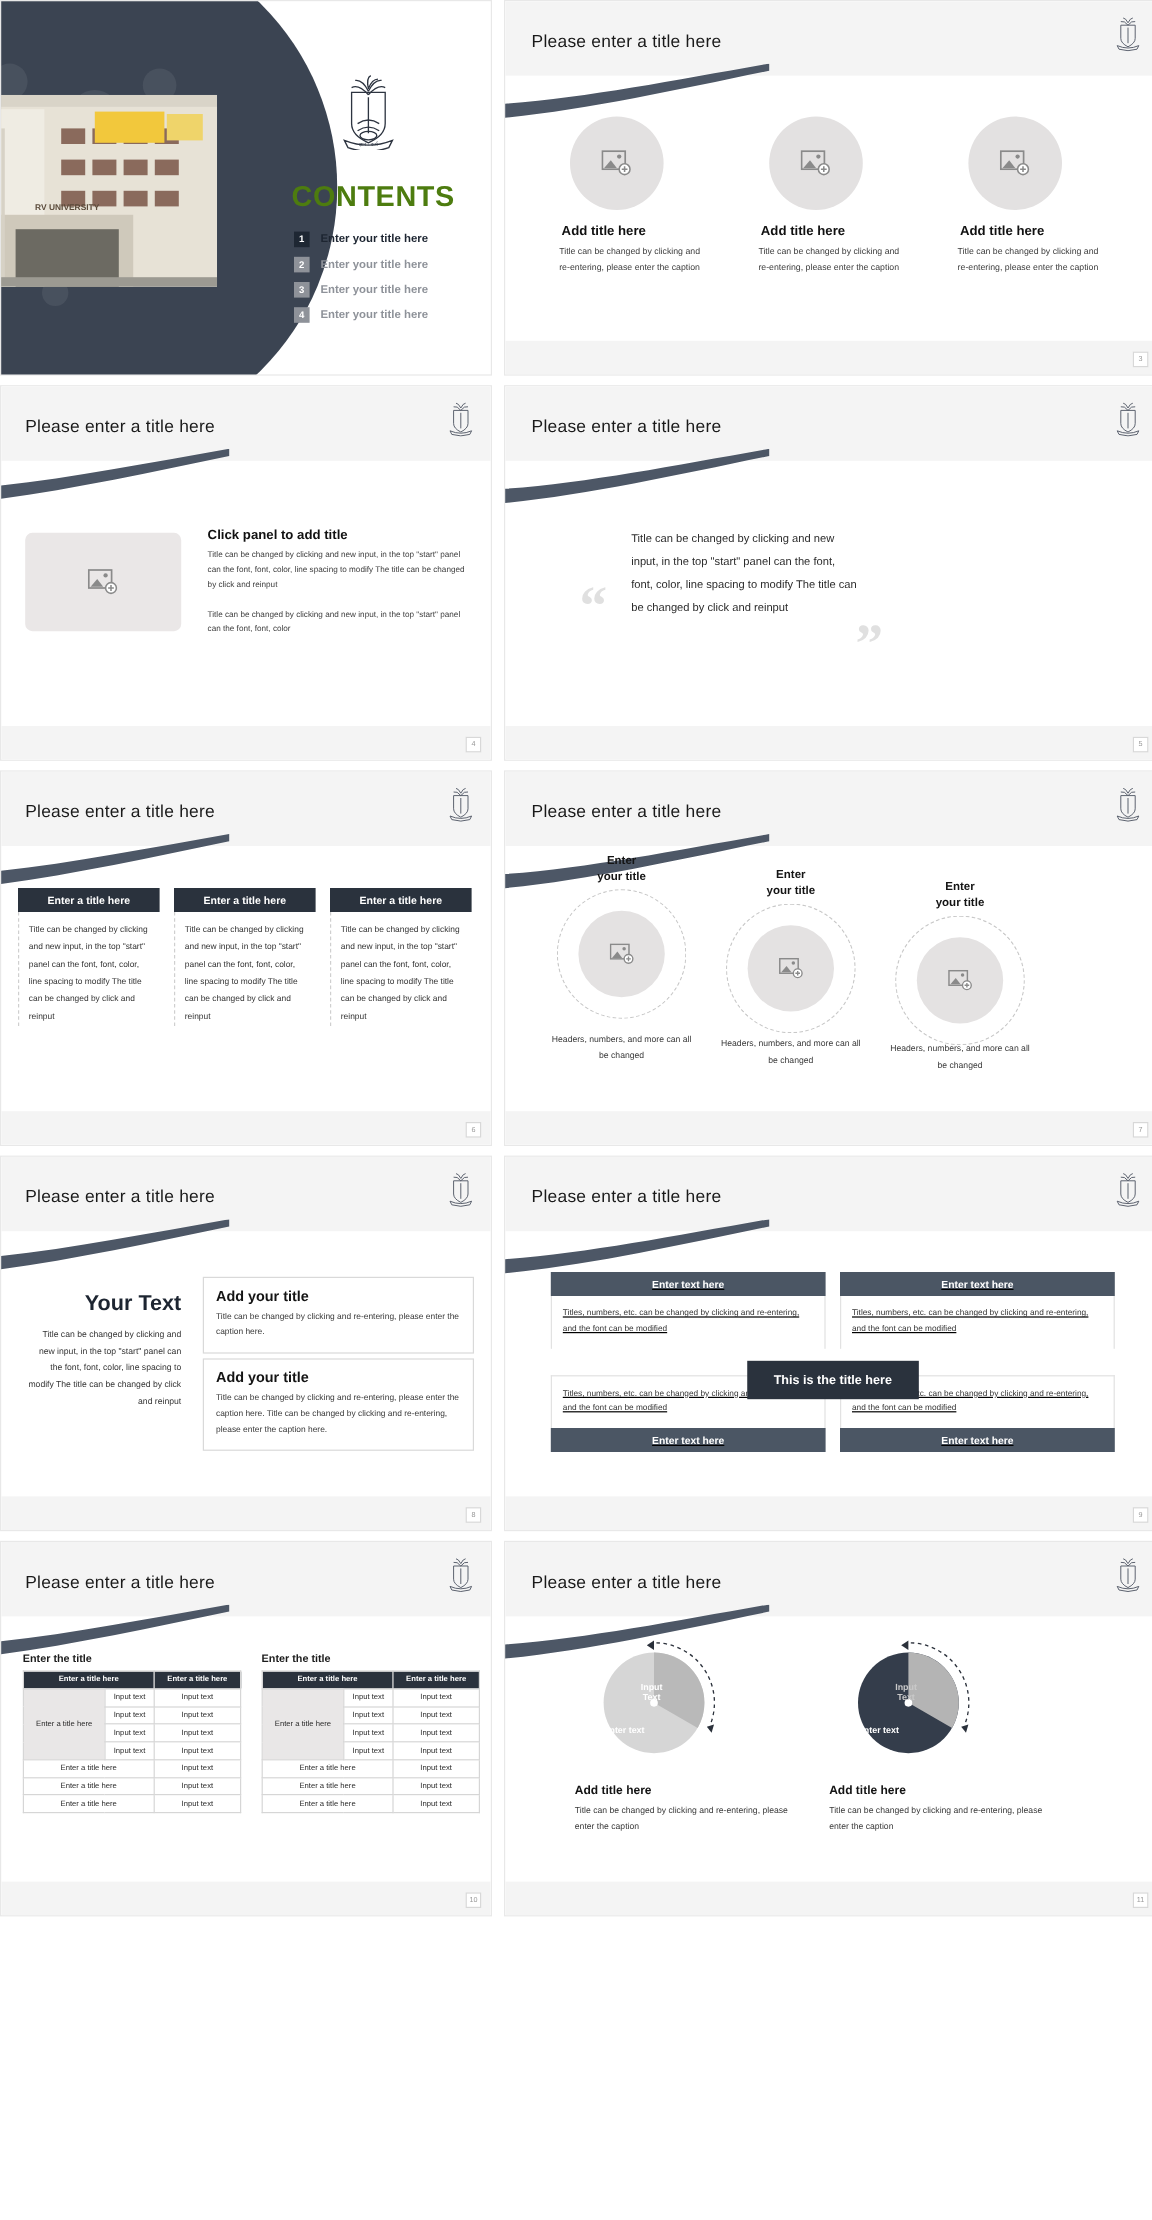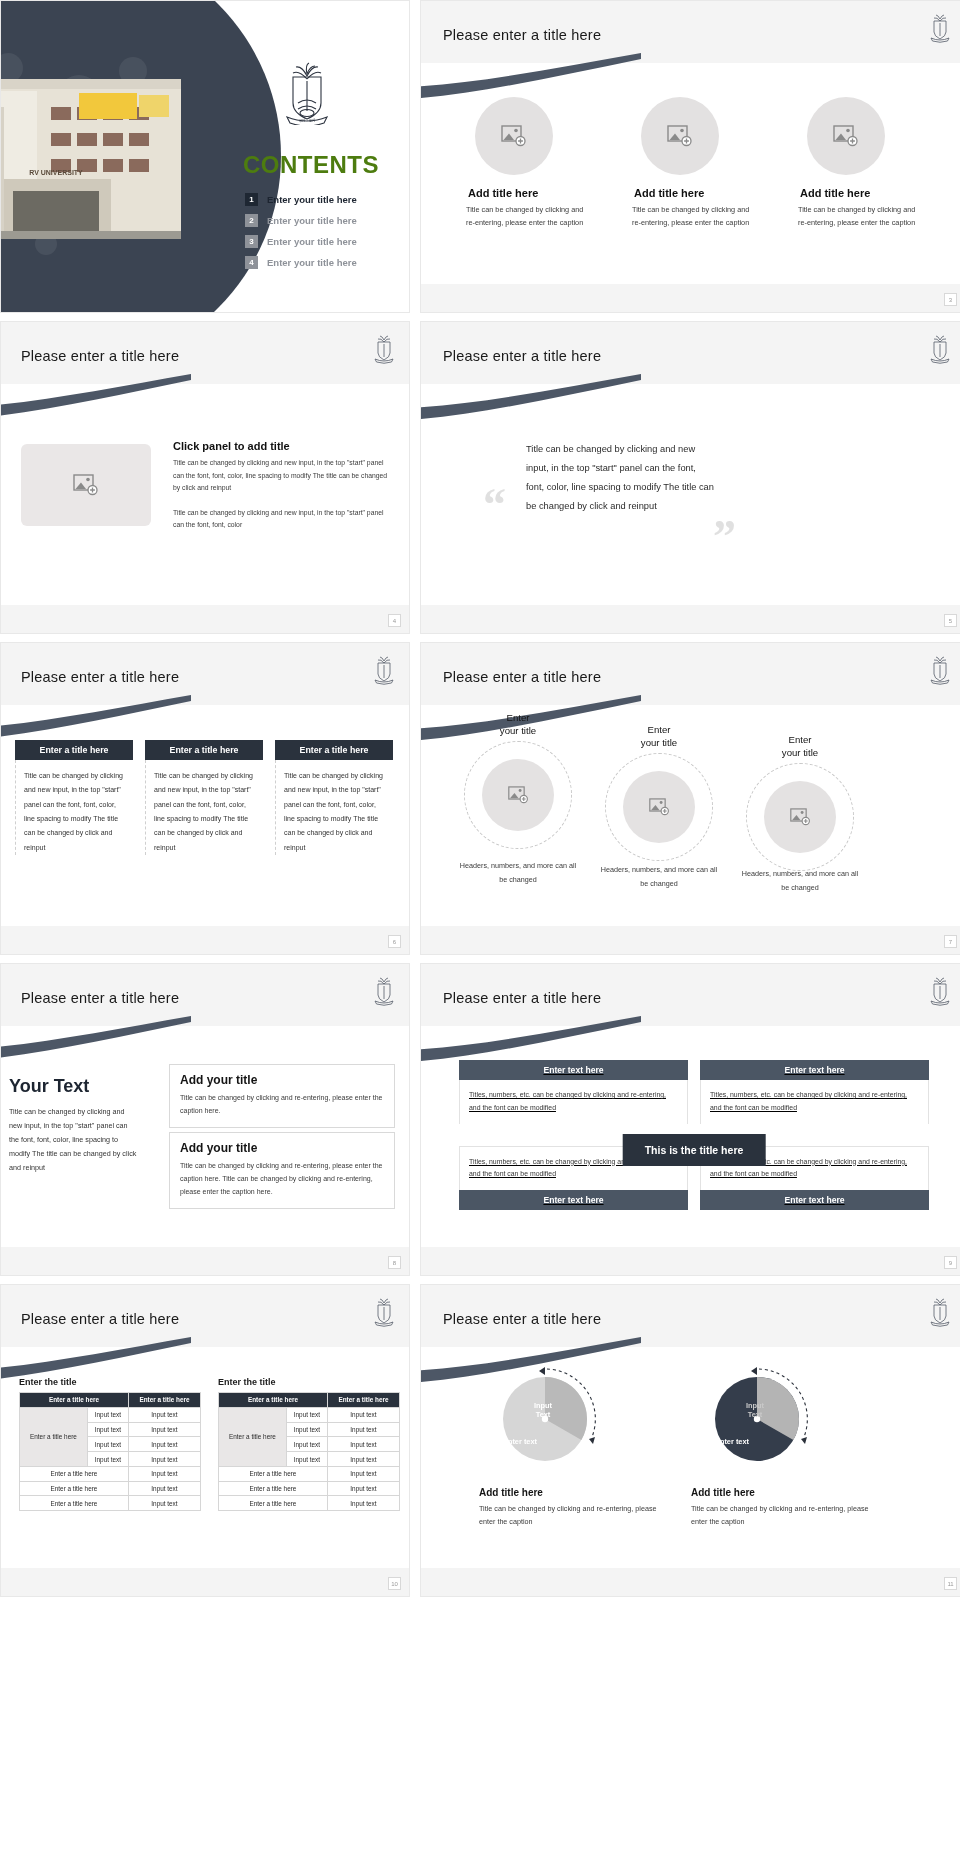--- a/index.html
+++ b/index.html
@@ -116,33 +116,33 @@
   .card-h {
     background: #2a323d; color: #fff; font-size: 8.8px; font-weight: 700;
     text-align: center; padding: 5px 0;
   }
   .card-b { font-size: 7px; color: #333; line-height: 2.05; padding: 9px 8px 0 8px; border-left: 1px dashed #cfcfcf; }
   .card:first-child .card-b { border-left: 1px dashed #cfcfcf; }
 
   
   .s7wrap { position: absolute; left: 0; right: 0; top: 68px; height: 220px; }
   .s7col { position: absolute; width: 118px; text-align: center; }
-  .s7-h { font-size: 9.6px; font-weight: 400; color: #141414; line-height: 1.4; }
+  .s7-h { font-size: 9.6px; font-weight: 700; color: #141414; line-height: 1.4; }
   .s7-dash {
     position: absolute; width: 108px; height: 108px; border-radius: 50%;
     border: 1px dashed #c9c9c9;
   }
   .s7-solid {
     position: absolute; width: 72px; height: 72px; border-radius: 50%;
     background: #e4e2e2; display:flex; align-items:center; justify-content:center;
   }
   .s7-p { font-size: 7.2px; color: #3a3a3a; line-height: 1.9; }
 
   
-  .s8-left { position: absolute; left: 8px; top: 112px; width: 128px; }
+  .s8-left { position: absolute; left: 22px; top: 112px; width: 128px; text-align: right; }
   .s8-h { font-size: 18px; font-weight: 700; color: #1d2531; margin-bottom: 8px; }
   .s8-p { font-size: 7.2px; color: #343434; line-height: 1.95; }
   .s8-box {
     position: absolute; left: 168px; width: 226px;
     border: 1px solid #d9d9d9; background: #fff; padding: 8px 10px 9px 10px;
   }
   .s8-bh { font-size: 12px; font-weight: 700; color: #141414; margin-bottom: 5px; }
   .s8-bp { font-size: 7px; color: #3a3a3a; line-height: 1.85; }
 
   

